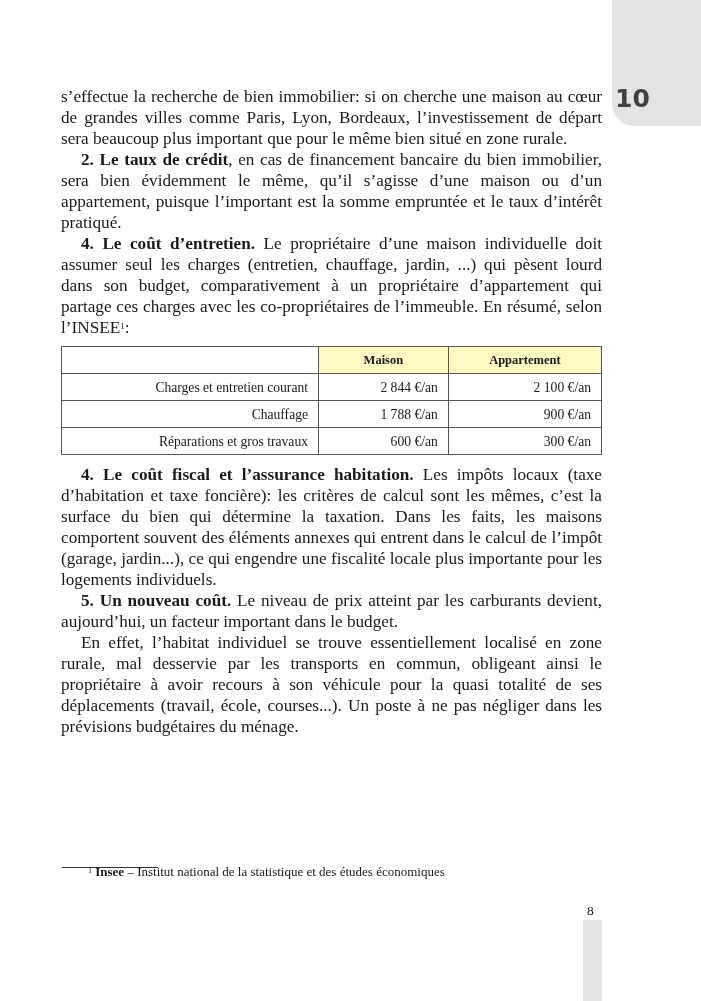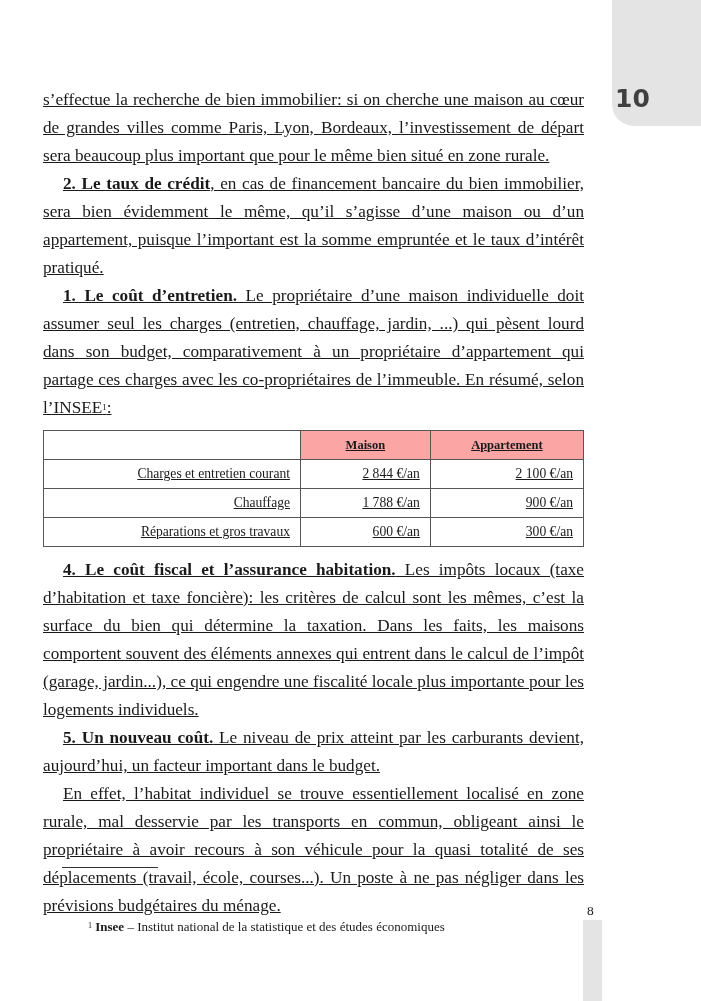--- a/index.html
+++ b/index.html
@@ -11,60 +11,60 @@
   .chapter-tab {
     position: absolute; left: 612px; top: 0; width: 89px; height: 126px;
     background: #e4e4e4; border-bottom-left-radius: 22px;
   }
   .chapter-num {
     position: absolute; left: 615px; top: 84px; width: 60px;
     font-family: "DejaVu Sans", sans-serif; font-weight: bold;
     font-size: 25px; color: #404040; letter-spacing: 0px;
   }
   .body-text {
-    position: absolute; left: 43px; top: 86px; width: 541px;
-    font-size: 17.2px; line-height: 28px; text-align: justify; text-decoration: underline;
+    position: absolute; left: 61px; top: 86px; width: 541px;
+    font-size: 17.2px; line-height: 21px; text-align: justify;
   }
   .body-text p { margin: 0; text-indent: 20px; }
   .body-text p.noindent { text-indent: 0; }
   .body-text b { font-weight: bold; }
   sup { font-size: 9px; vertical-align: top; position: relative; top: -1px; }
   table.costs {
     border-collapse: collapse; width: 541px; margin: 8px 0 9px 0;
     font-size: 13.6px;
   }
   table.costs th, table.costs td { border: 1px solid #555; height: 26px; padding: 0 10px; }
-  table.costs th { background: #fca5a5; font-weight: bold; font-size: 12.5px; text-align: center; }
+  table.costs th { background: #fef9c3; font-weight: bold; font-size: 12.5px; text-align: center; }
   table.costs th.blank { background: #ffffff; }
   table.costs td.label { text-align: right; width: 236px; }
   table.costs td.val { text-align: right; }
   .footnote-rule {
     position: absolute; left: 62px; top: 867px; width: 96px; border-top: 1px solid #333;
   }
   .footnote {
-    position: absolute; left: 88px; top: 919px; font-size: 13px; line-height: 16px;
+    position: absolute; left: 88px; top: 864px; font-size: 13px; line-height: 16px;
   }
   .footnote sup { font-size: 8px; }
   .page-number {
     position: absolute; left: 587px; top: 903px; font-size: 13.5px;
   }
   .page-strip {
     position: absolute; left: 583px; top: 920px; width: 19px; height: 81px; background: #e4e4e4;
   }
 </style>
 </head>
 <body>
 
 <div class="chapter-tab"></div>
 <div class="chapter-num">10</div>
 
 <div class="body-text">
   <p class="noindent">s’effectue la recherche de bien immobilier: si on cherche une maison au cœur de grandes villes comme Paris, Lyon, Bordeaux, l’investissement de départ sera beaucoup plus important que pour le même bien situé en zone rurale.</p>
   <p><b>2. Le taux de crédit</b><span>, en cas de financement bancaire du bien immobilier, sera bien évidemment le même, qu’il s’agisse d’une maison ou d’un appartement, puisque l’important est la somme empruntée et le taux d’intérêt pratiqué.</span></p>
-  <p><b>1. Le coût d’entretien.</b><span> Le propriétaire d’une maison individuelle doit assumer seul les charges (entretien, chauffage, jardin, ...) qui pèsent lourd dans son budget, comparativement à un propriétaire d’appartement qui partage ces charges avec les co-propriétaires de l’immeuble. En résumé, selon l’INSEE</span><sup>1</sup><span>:</span></p>
+  <p><b>4. Le coût d’entretien.</b><span> Le propriétaire d’une maison individuelle doit assumer seul les charges (entretien, chauffage, jardin, ...) qui pèsent lourd dans son budget, comparativement à un propriétaire d’appartement qui partage ces charges avec les co-propriétaires de l’immeuble. En résumé, selon l’INSEE</span><sup>1</sup><span>:</span></p>
 
   <table class="costs">
     <thead>
       <tr>
         <th class="blank"></th>
         <th>Maison</th>
         <th>Appartement</th>
       </tr>
     </thead>
     <tbody>

